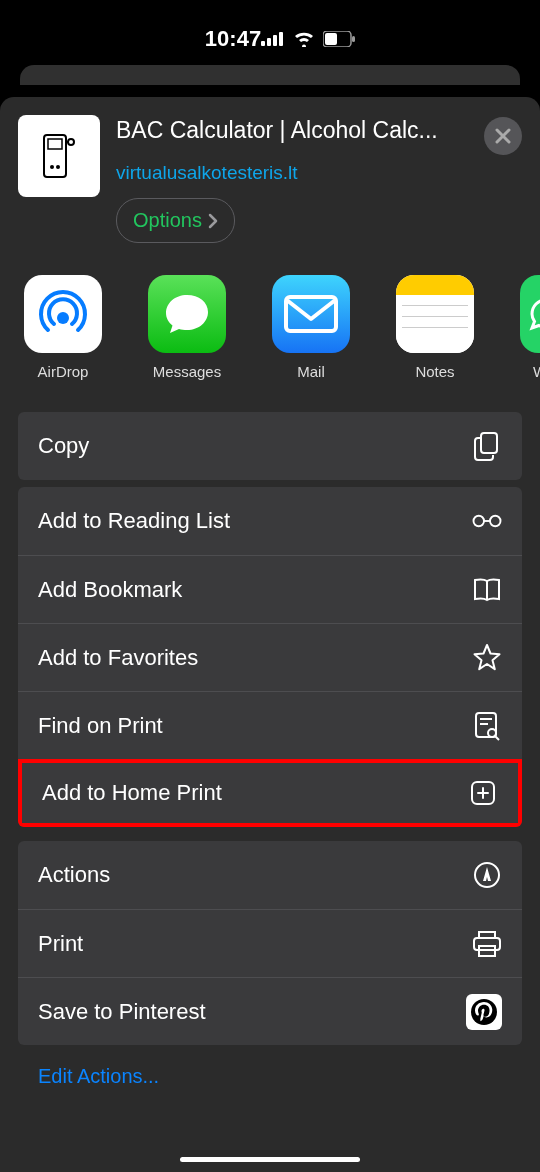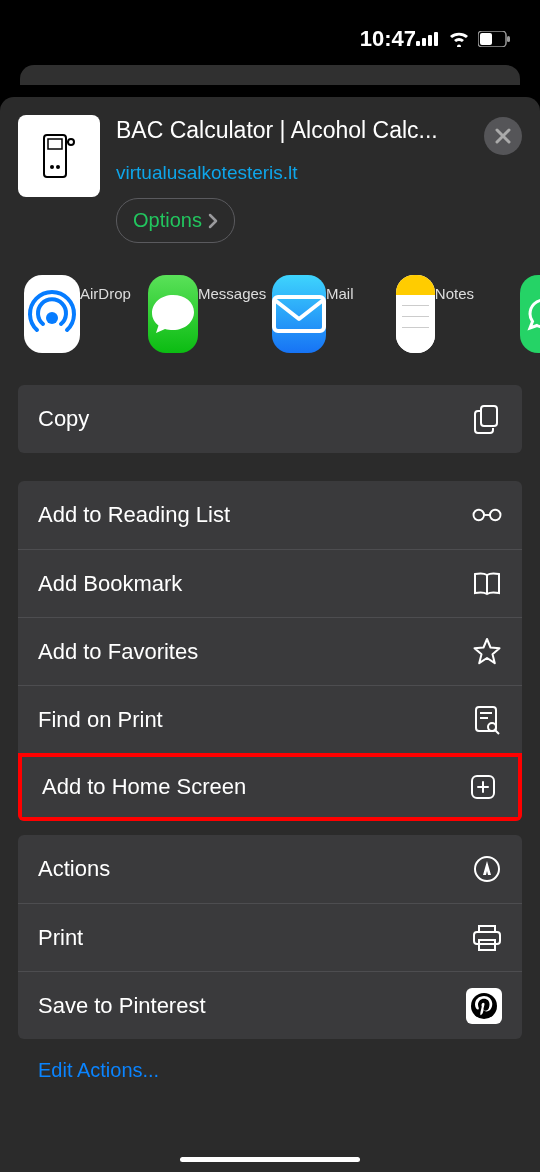--- a/index.html
+++ b/index.html
@@ -7,21 +7,21 @@
       width: 540px;
       height: 1172px;
       background: #000;
       font-family: -apple-system, BlinkMacSystemFont, "Segoe UI", sans-serif;
       overflow: hidden;
       position: relative;
     }
     .status-bar {
       height: 60px;
       display: flex;
-      justify-content: flex-end;
+      justify-content: center;
       align-items: center;
       padding: 18px 30px 0 50px;
       color: #fff;
     }
     .status-time { font-size: 22px; font-weight: 600; }
     .status-icons { display: flex; align-items: center; gap: 8px; }
     .tab-backdrop {
       height: 20px;
       margin: 5px 20px 0;
       background: rgba(80,80,80,0.6);
@@ -83,21 +83,21 @@
       justify-content: center;
       color: #ccc;
       margin-top: 2px;
     }
     .share-targets {
       display: flex;
       gap: 46px;
       padding: 22px 18px 22px 24px;
       overflow: hidden;
     }
-    .target { display: flex; flex-direction: row; width: 78px; }
+    .target { display: flex; flex-direction: column; align-items: center; width: 78px; }
     .target-icon {
       width: 78px; height: 78px;
       border-radius: 18px;
       display: flex;
       align-items: center;
       justify-content: center;
     }
     .target-label { color: #ddd; font-size: 15px; margin-top: 10px; text-align: center; white-space: nowrap; }
     .action-group {
       margin: 10px 18px 0;
@@ -245,21 +245,21 @@
       <span>Copy</span>
       <span class="action-icon">
         <svg width="28" height="30" viewBox="0 0 28 30">
             <rect x="8" y="2" width="16" height="20" rx="3" fill="none" stroke="#fff" stroke-width="2"></rect>
             <path d="M20 24v2a3 3 0 01-3 3H5a3 3 0 01-3-3V10a3 3 0 013-3h2" fill="none" stroke="#fff" stroke-width="2"></path>
           </svg>
       </span>
     </div>
   </div>
 
-  <div class="action-group" style="margin-top:28px">
+  <div class="action-group" style="margin-top:7px">
     <div class="action-row">
       <span>Add to Reading List</span>
       <span class="action-icon">
         <svg width="40" height="18" viewBox="0 0 40 18">
             <circle cx="9" cy="9" r="7" fill="none" stroke="#fff" stroke-width="2.5"></circle>
             <circle cx="31" cy="9" r="7" fill="none" stroke="#fff" stroke-width="2.5"></circle>
             <line x1="16" y1="9" x2="24" y2="9" stroke="#fff" stroke-width="2.5"></line>
           </svg>
       </span>
     </div>
@@ -286,21 +286,21 @@
         <svg width="26" height="30" viewBox="0 0 26 30">
             <rect x="2" y="2" width="20" height="24" rx="3" fill="none" stroke="#fff" stroke-width="2"></rect>
             <line x1="6" y1="8" x2="18" y2="8" stroke="#fff" stroke-width="2"></line>
             <line x1="6" y1="13" x2="14" y2="13" stroke="#fff" stroke-width="2"></line>
             <circle cx="18" cy="22" r="4" fill="none" stroke="#fff" stroke-width="2"></circle>
             <line x1="21" y1="25" x2="25" y2="29" stroke="#fff" stroke-width="2"></line>
           </svg>
       </span>
     </div>
     <div class="action-row highlight-box">
-      <span>Add to Home Screen</span>
+      <span>Add to Home Print</span>
       <span class="action-icon">
         <svg width="26" height="26" viewBox="0 0 26 26">
             <rect x="2" y="2" width="22" height="22" rx="5" fill="none" stroke="#fff" stroke-width="2"></rect>
             <line x1="13" y1="8" x2="13" y2="18" stroke="#fff" stroke-width="2" stroke-linecap="round"></line>
             <line x1="8" y1="13" x2="18" y2="13" stroke="#fff" stroke-width="2" stroke-linecap="round"></line>
           </svg>
       </span>
     </div>
   </div>
 

